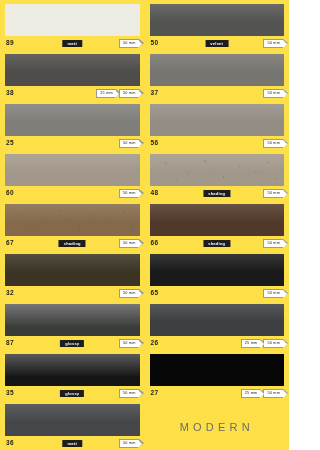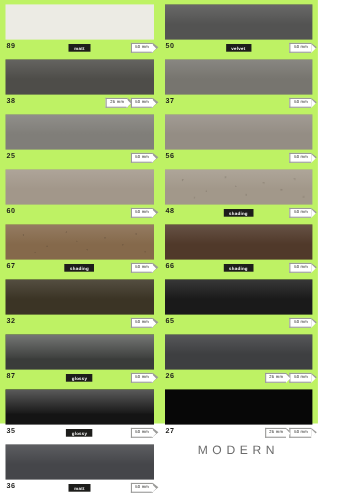--- a/index.html
+++ b/index.html
@@ -8,22 +8,22 @@
     width: 289px;
     height: 450px;
     background: #ffffff;
     font-family: "Liberation Sans", sans-serif;
     overflow: hidden;
   }
 
   .catalog {
     position: relative;
     width: 289px;
-    height: 385px;
-    background: #bef264;
+    height: 450px;
+    background: #fde047;
     display: flex;
   }
 
   .column {
     width: 144.5px;
     padding: 4px 5px 0 5px;
     display: flex;
     flex-direction: column;
   }
 

